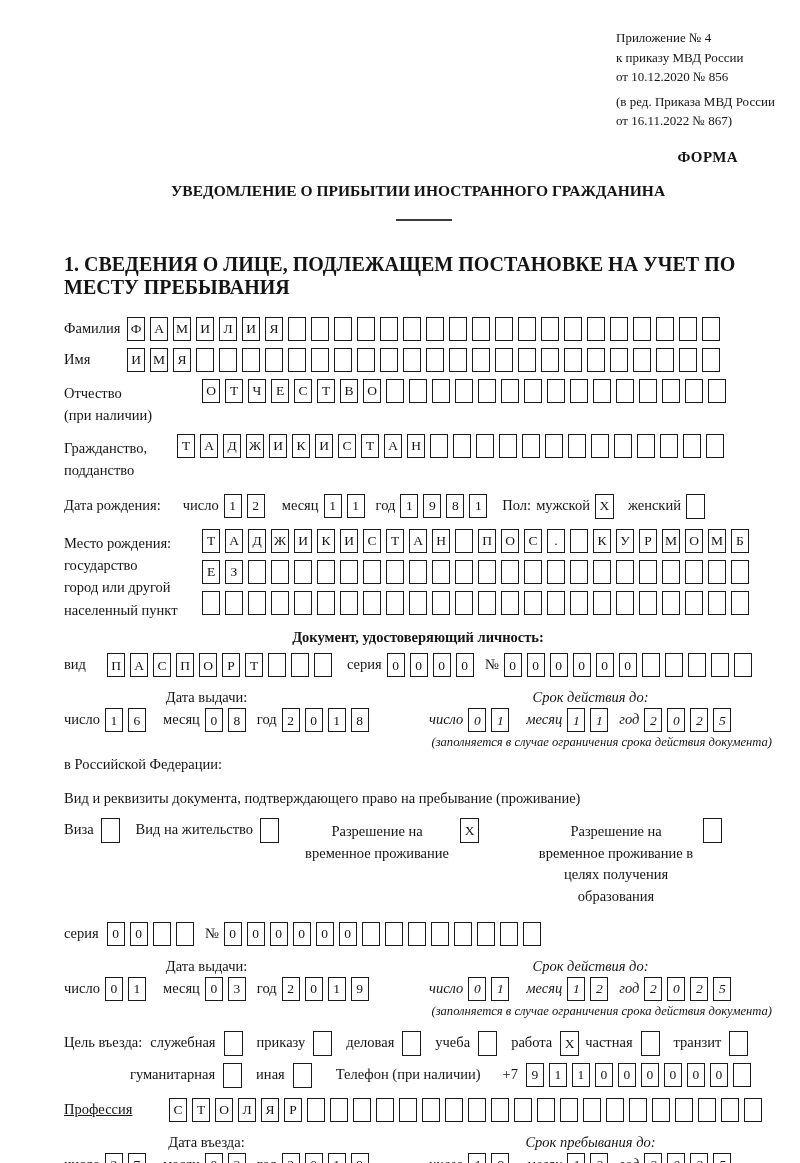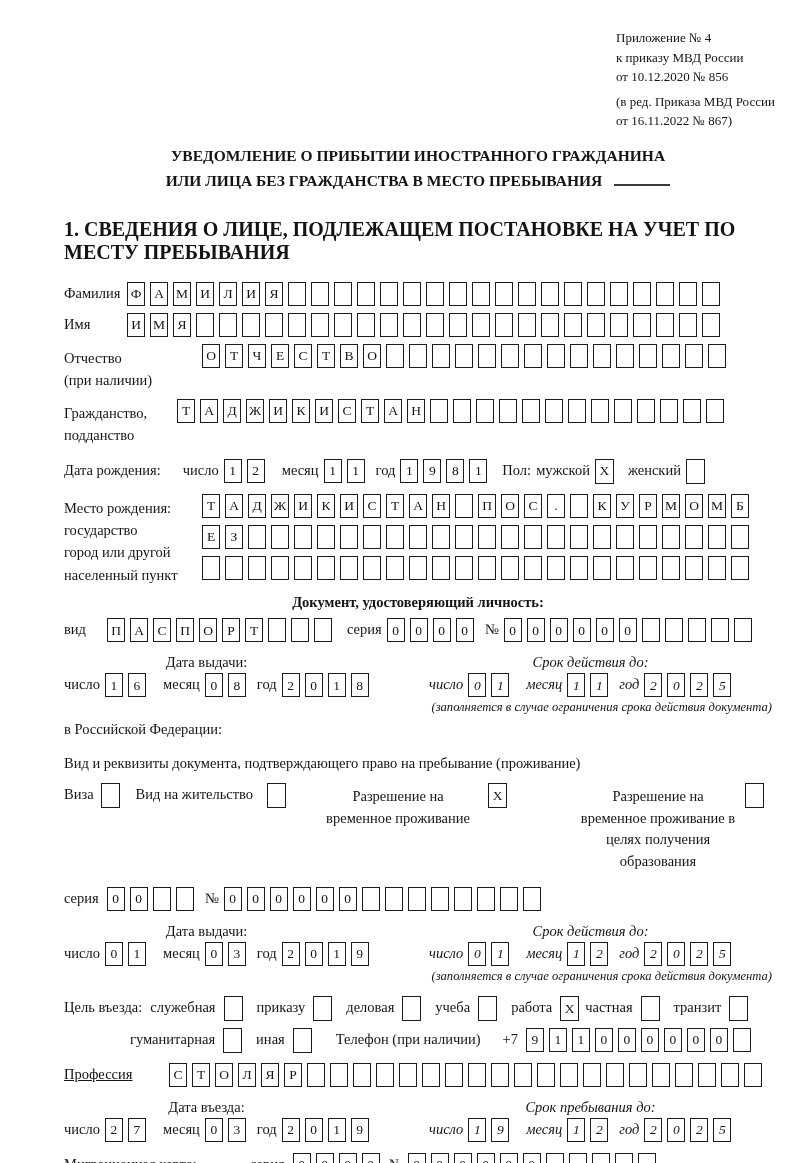--- a/index.html
+++ b/index.html
@@ -42,21 +42,21 @@
   .dtitle{text-align:center;margin-bottom:2px;}
   .dhalf1 .dtitle{padding-right:60px;}
   .drow{display:flex;align-items:flex-start;}
   .dnote{font-size:12.6px;text-align:right;margin-top:3px;}
 
   .para{margin-top:10px;line-height:1.5;}
   .opts{display:flex;align-items:flex-start;margin-top:8px;}
   .opt{display:flex;align-items:flex-start;flex:0 0 auto;}
   .opt .lbl{padding-top:3px;margin-right:7px;}
   .lbl-c{text-align:center;line-height:1.5;}
-  .o-gap{margin-right:36px;gap:7px;}
+  .o-gap{margin-right:22px;}
   .lblw150{width:152px;} .lblw160{width:160px;}
 
   .purpose .plbl{padding-top:3px;margin-right:8px;}
   .purpose .pgap{margin-left:14px;}
   .indent{margin-left:66px;}
   .doc-head{text-align:center;font-weight:bold;margin-top:8px;}
 </style>
 </head>
 <body>
 
@@ -65,24 +65,25 @@
   <div class="hdr">
     <div>Приложение № 4</div>
     <div>к приказу МВД России</div>
     <div>от 10.12.2020 № 856</div>
     <div class="grp2">
       <div>(в ред. Приказа МВД России</div>
       <div>от 16.11.2022 № 867)</div>
     </div>
   </div>
 
+  <div class="forma">ФОРМА</div>
 
   <div class="title">
     <div>УВЕДОМЛЕНИЕ О ПРИБЫТИИ ИНОСТРАННОГО ГРАЖДАНИНА</div>
-    <div><span>ИЛИ ЛИЦА БЕЗ ГРАЖДАНСТВА В МЕСТО ПРЕБЫВАНИЯ</span><span class="title-underline"></span></div>
+    <div><span class="title-underline"></span></div>
   </div>
 
   <div class="section">1. СВЕДЕНИЯ О ЛИЦЕ, ПОДЛЕЖАЩЕМ ПОСТАНОВКЕ НА УЧЕТ ПО МЕСТУ ПРЕБЫВАНИЯ</div>
 
   <div class="frow" style="margin-top:18px">
     <div class="flabel w63">Фамилия</div>
     <div class="cells">
         <span class="cell">Ф</span>
         <span class="cell">А</span>
         <span class="cell">М</span>

